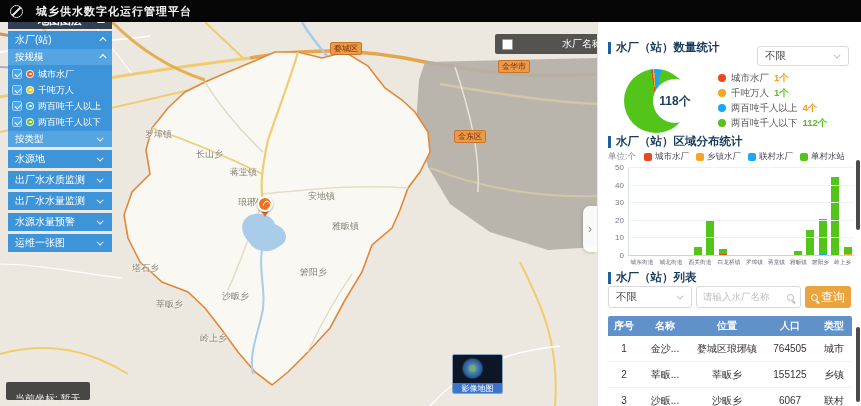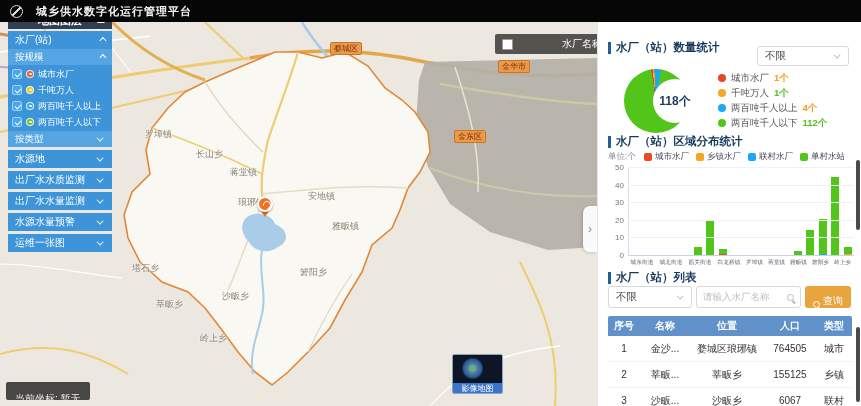--- a/index.html
+++ b/index.html
@@ -127,21 +127,21 @@
   .list-ctrls { position:absolute; top:264px; left:10px; right:10px; height:22px; display:flex; gap:4px; }
   .s3-filter { width:84px; height:22px; }
   .search-box { flex:1; height:22px; border:1px solid #d9d9d9; border-radius:3px; display:flex;
     align-items:center; padding:0 6px; gap:4px; background:#fff; }
   .search-box .ph { flex:1; font-size:9.5px; color:#bfbfbf; white-space:nowrap; overflow:hidden; }
   .mag { width:7px; height:7px; border:1.5px solid #bbb; border-radius:50%; position:relative; flex:none; }
   .mag::after { content:""; position:absolute; left:5px; top:5px; width:4px; height:1.5px; background:#bbb;
     transform:rotate(45deg); transform-origin:0 0; }
   .mag.white { border-color:#fff; } .mag.white::after { background:#fff; }
   .query-btn { width:46px; height:22px; background:#e9a43d; border:none; border-radius:3px; color:#fff;
-    font-size:10px; display:flex; align-items:flex-end; justify-content:center; gap:3px; cursor:pointer; }
+    font-size:12px; display:flex; align-items:center; justify-content:center; gap:3px; cursor:pointer; }
 
   .list-table { position:absolute; top:294px; left:10px; width:244px; }
   .lt-head { display:flex; background:#6191c9; height:20px; align-items:center; border-radius:2px 2px 0 0; }
   .lt-head div { color:#fff; font-size:10px; font-weight:bold; text-align:center; }
   .lt-row { display:flex; height:26px; align-items:center; border-bottom:1px solid #f0f2f5; background:#fff; }
   .lt-row div { font-size:10px; color:#333; text-align:center; white-space:nowrap; overflow:hidden; }
   .c0{width:32px;} .c1{width:50px;} .c2{width:74px;} .c3{width:52px;} .c4{width:36px;}
 
   .vthumb { position:absolute; width:4px; background:#4a4a4a; border-radius:2px; right:1px; z-index:40; }
 </style>

